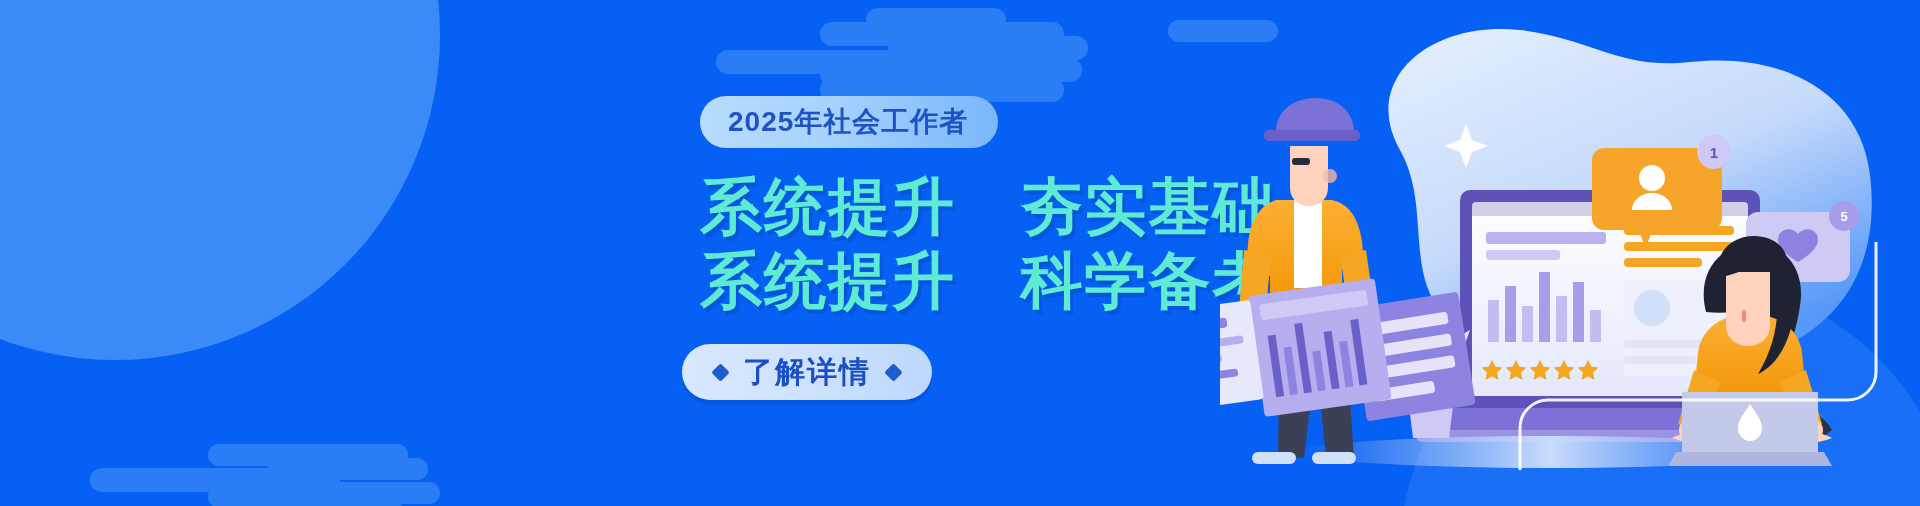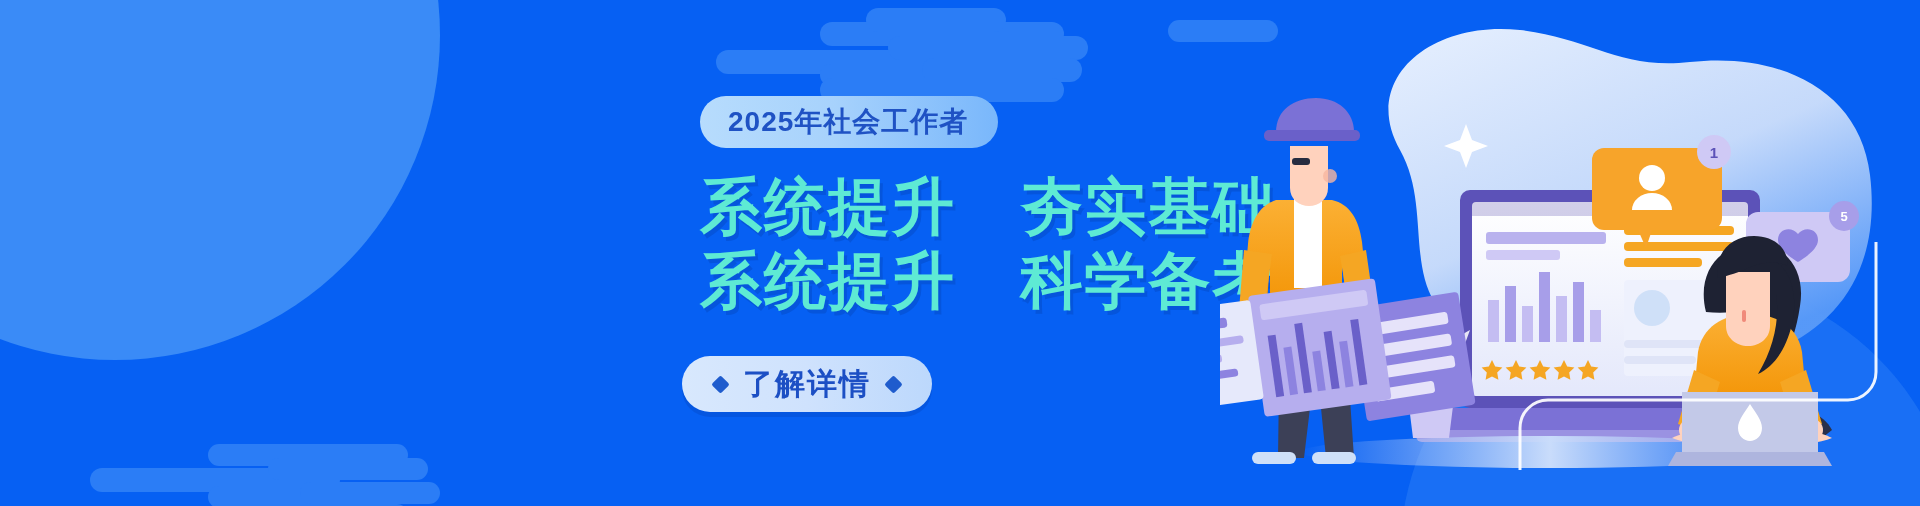--- a/index.html
+++ b/index.html
@@ -66,21 +66,21 @@
   .headline { margin-top:22px; }
   .headline .line {
     color:#5eead4; font-size:62px; font-weight:700;
     line-height:74px; letter-spacing:2px; white-space:nowrap;
     text-shadow:3px 4px 0 rgba(4,60,170,.30);
   }
   .headline .gap { display:inline-block; width:26px; }
 
   .cta {
     display:inline-flex; align-items:center; justify-content:flex-end;
-    gap:16px; margin-top:38px; margin-left:-18px;
+    gap:16px; margin-top:26px; margin-left:-18px;
     height:56px; padding:0 32px; border-radius:28px;
     background:linear-gradient(90deg,#d8e8fd 0%,#cfe2fd 50%,#bcd8fc 100%);
     box-shadow:0 5px 0 rgba(6,70,190,.35);
     cursor:pointer; user-select:none;
   }
   .cta-label {
     color:#1c4fc4; font-size:30px; font-weight:700; letter-spacing:2px;
     white-space:nowrap;
   }
   .diamond {

